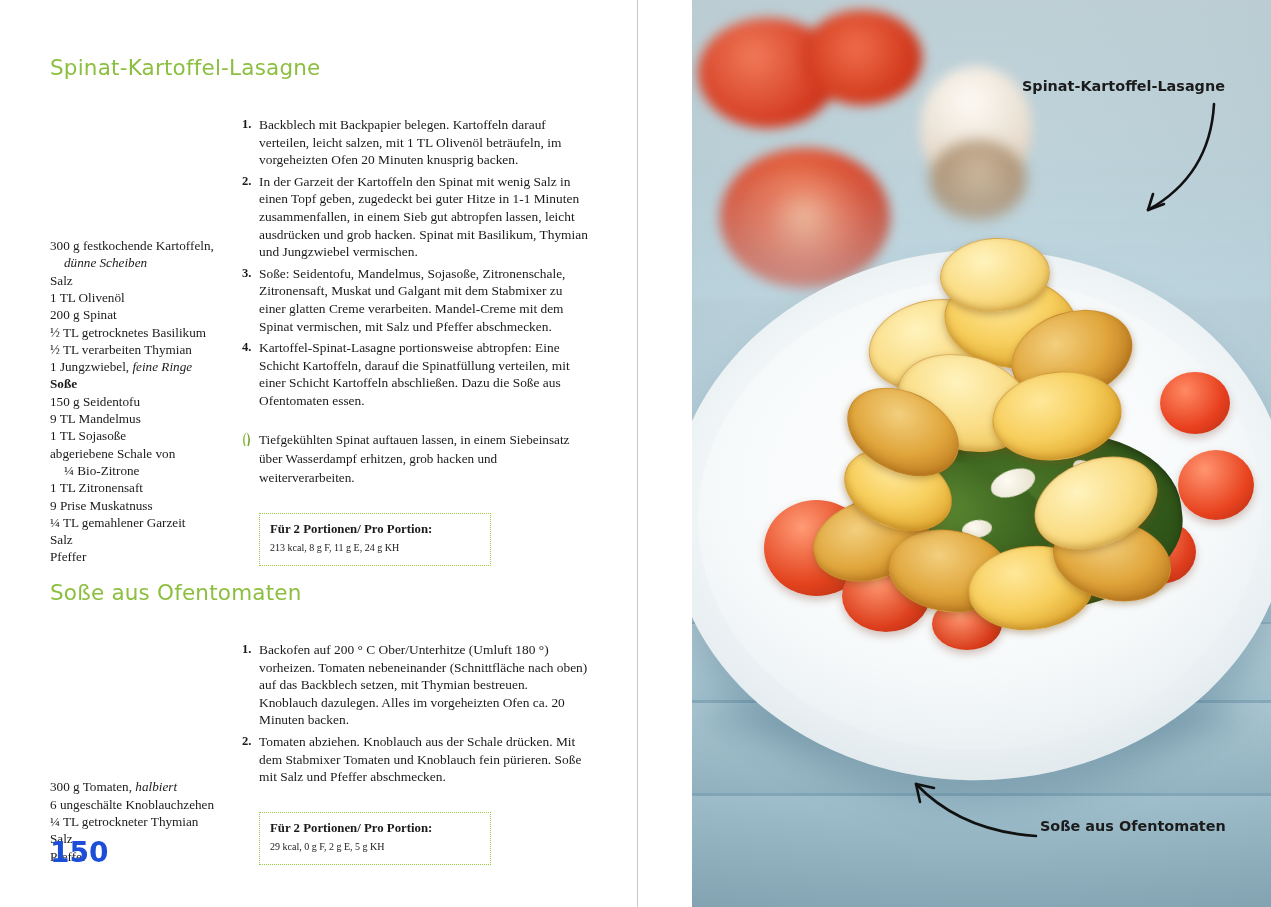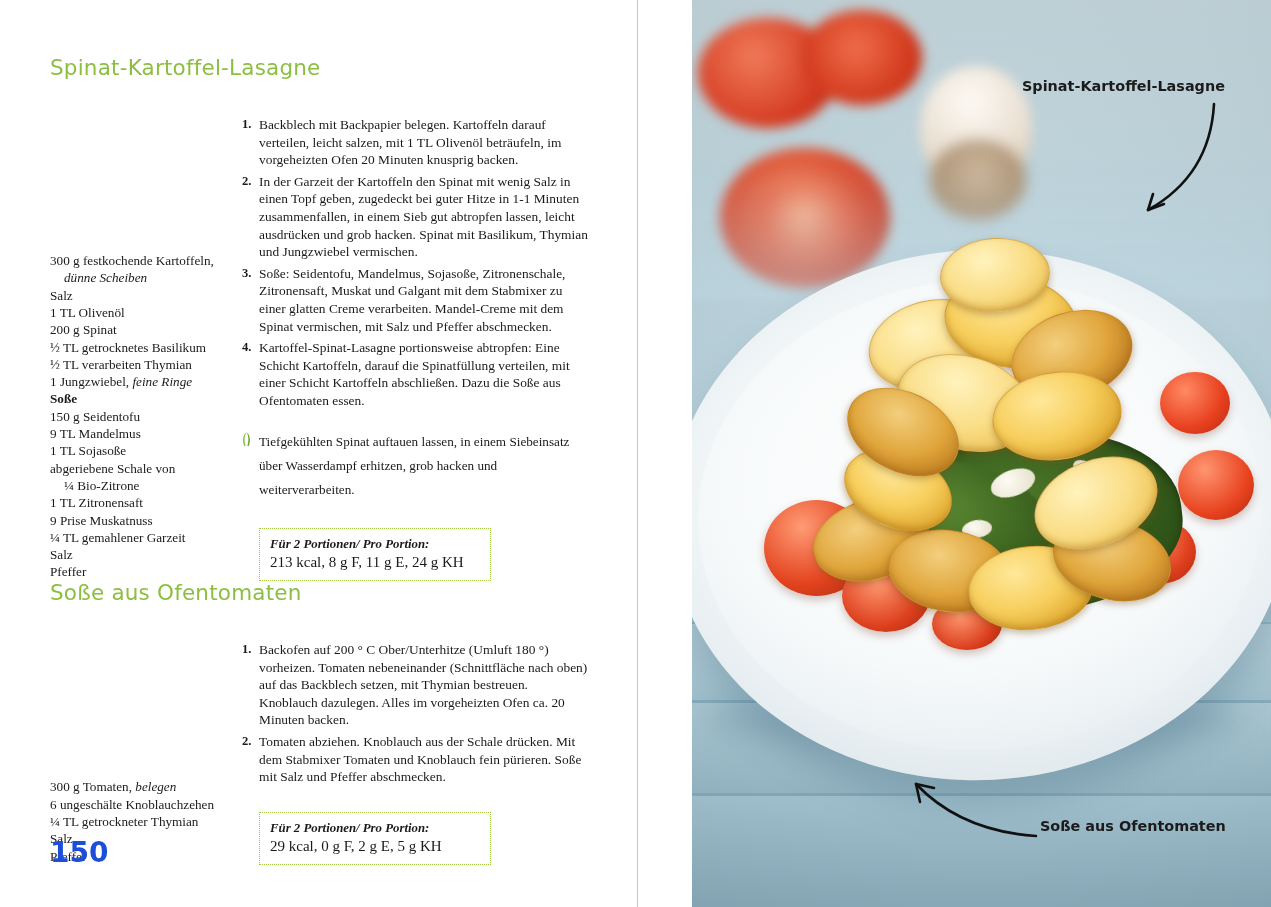--- a/index.html
+++ b/index.html
@@ -117,38 +117,37 @@
   }
   .tip-title {
     font-family: "DejaVu Sans", sans-serif;
     font-size: 12.4px;
     color: #8cbf3f;
     font-weight: bold;
     margin-bottom: 1px;
   }
   .tip-body {
     font-size: 13.2px;
-    line-height: 24px;
+    line-height: 19px;
   }
   .nutrition {
     margin-top: 26px;
     margin-left: 17px;
     width: 232px;
     border: 1.6px dotted #9ec83f;
     padding: 7px 10px 8px 10px;
     box-sizing: border-box;
   }
   .nutrition-head {
     font-weight: bold;
     font-size: 12.8px;
     margin-bottom: 1px;
-    font-style: italic;
   }
   .nutrition-body {
-    font-size: 15px;
+    font-size: 10px;
   }
   .page-number {
     position: absolute;
     left: 50px;
     top: 836px;
     font-family: "DejaVu Sans", sans-serif;
     font-size: 28px;
     font-weight: bold;
     color: #1d4ed8;
   }
@@ -410,21 +409,21 @@
           </div>
         </div>
       </div>
     </div>
 
     <div class="recipe recipe-2">
       <h1 class="recipe-title">Soße aus Ofentomaten</h1>
       <div class="columns">
 
         <div class="ingredients">
-          <p class="ing-line"><span>300 g Tomaten, </span><em class="ital">belegen</em></p>
+          <p class="ing-line"><span>300 g Tomaten, </span><em class="ital">halbiert</em></p>
           <p class="ing-line">6 ungeschälte Knoblauchzehen</p>
           <p class="ing-line">¼ TL getrockneter Thymian</p>
           <p class="ing-line">Salz</p>
           <p class="ing-line">Pfeffer</p>
         </div>
 
         <div class="steps">
           <ol class="step-list">
             <li>Backofen auf 200 ° C Ober/Unterhitze (Umluft 180 °) vorheizen. Tomaten nebeneinander (Schnittfläche nach oben) auf das Backblech setzen, mit Thymian bestreuen. Knoblauch dazulegen. Alles im vorgeheizten Ofen ca. 20 Minuten backen.</li>
             <li>Tomaten abziehen. Knoblauch aus der Schale drücken. Mit dem Stabmixer Tomaten und Knoblauch fein pürieren. Soße mit Salz und Pfeffer abschmecken.</li>

